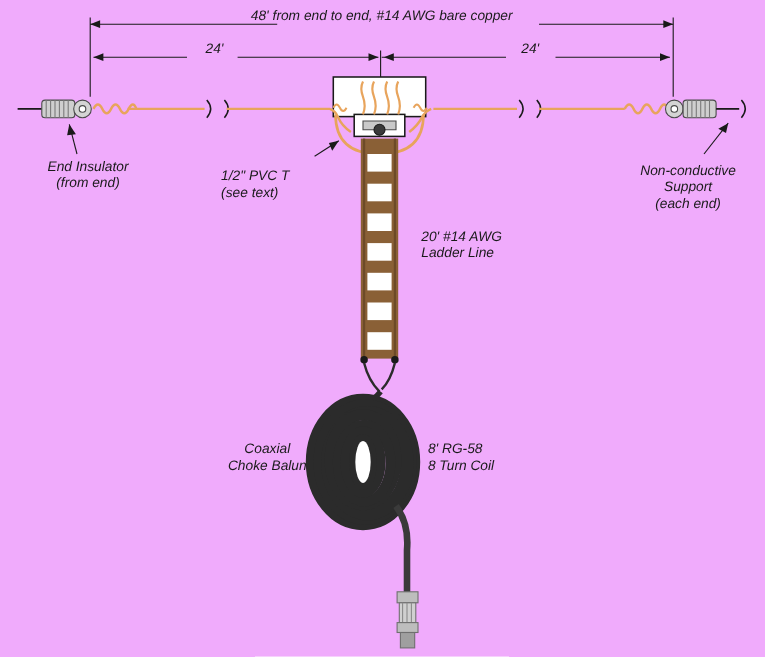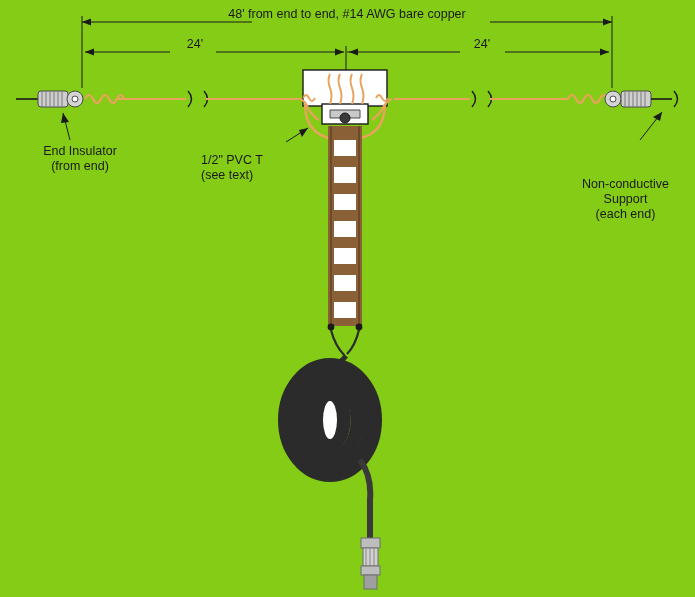--- a/index.html
+++ b/index.html
@@ -8,21 +8,22 @@
     background: #ffffff;
   }
   body {
     font-family: "Liberation Sans", sans-serif;
   }
   #stage {
     position: relative;
     width: 695px;
     height: 597px;
     overflow: hidden;
-    background: #84cc16;
+    background: #f0abfc;
+    font-style: italic;
   }
   #stage svg {
     position: absolute;
     left: 0;
     top: 0;
   }
   .lbl {
     position: absolute;
     font-size: 12.5px;
     color: #1a1a1a;
@@ -196,21 +197,27 @@
   <div class="lbl center" style="left:150px; top:37px; width:90px;">24'</div>
 
   <div class="lbl center" style="left:437px; top:37px; width:90px;">24'</div>
 
   <div class="lbl center" style="left:15px; top:144px; width:130px;">End Insulator
 (from end)</div>
 
   <div class="lbl left" style="left:201px; top:153px; width:130px;">1/2" PVC T
 (see text)</div>
 
-  <div class="lbl center" style="left:558px; top:148px; width:135px;margin-top:29px;">Non-conductive
+  <div class="lbl center" style="left:558px; top:148px; width:135px;">Non-conductive
 Support
 (each end)</div>
 
-
-
+  <div class="lbl left" style="left:383px; top:208px; width:120px;">20' #14 AWG
+Ladder Line</div>
+
+  <div class="lbl center" style="left:188px; top:401px; width:110px;">Coaxial
+Choke Balun</div>
+
+  <div class="lbl left" style="left:389px; top:401px; width:110px;">8' RG-58
+8 Turn Coil</div>
 
 
 </div>
 
 </body></html>

